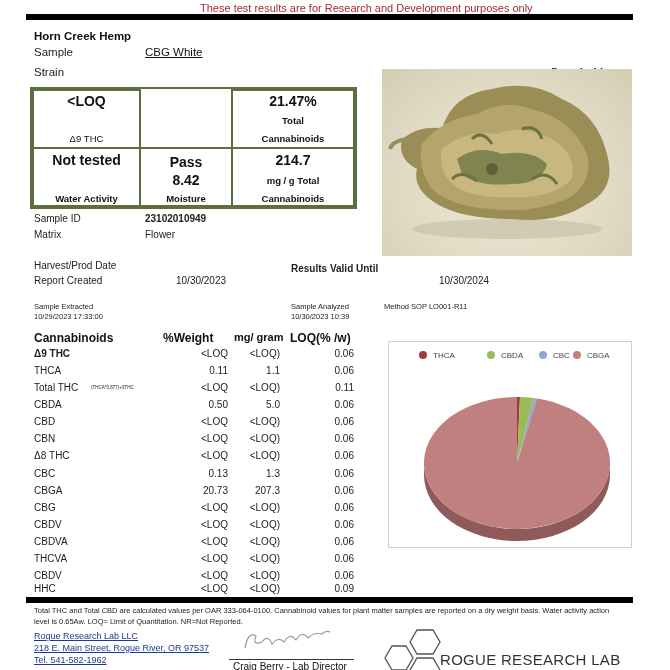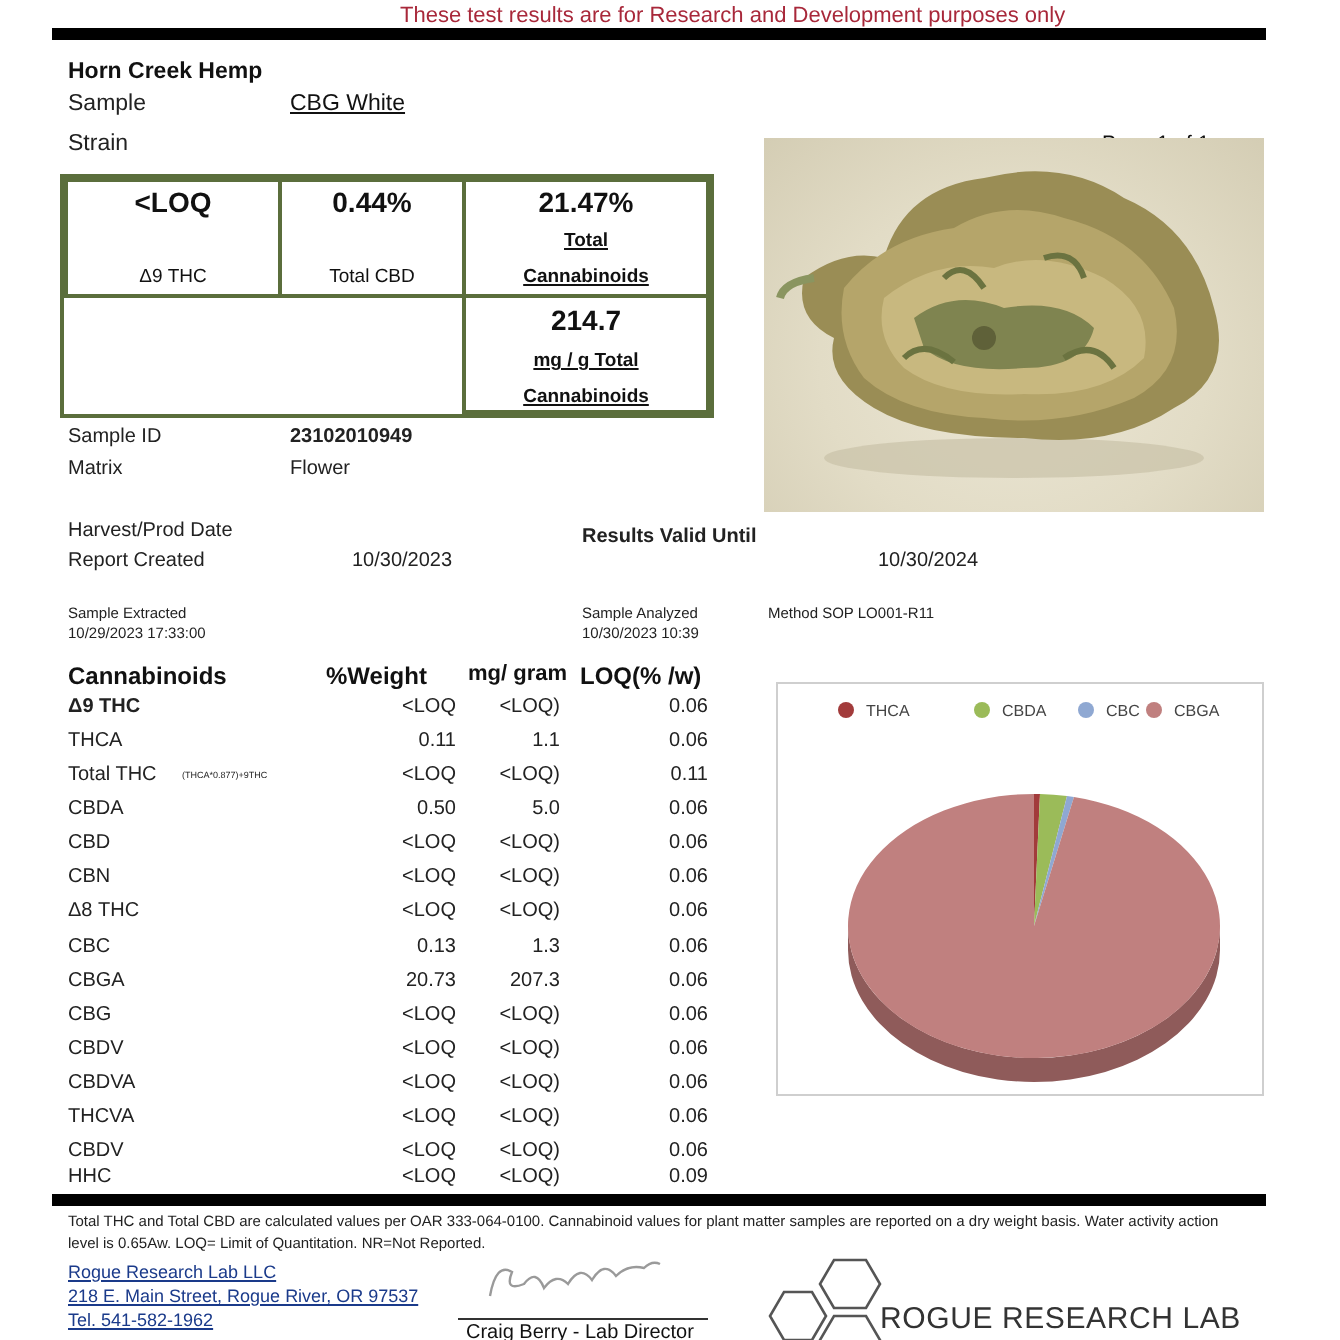--- a/index.html
+++ b/index.html
@@ -12,21 +12,21 @@
   .top-bar { left: 26px; top: 14px; width: 607px; height: 6px; background: #000; }
 
   .client { left: 34px; top: 30px; font-size: 11.5px; font-weight: bold; }
   .lbl { font-size: 11.5px; color: #222; }
   .sample-val { left: 145px; top: 46px; font-size: 11.5px; text-decoration: underline; }
 
   .summary { left: 30px; top: 87px; width: 327px; height: 122px; border: 2px solid #5b6e3c; }
   .cell { position: absolute; border: 2px solid #5b6e3c; text-align: center; }
   .cell .big { font-weight: bold; font-size: 14px; color: #111; }
   .cell .small { font-size: 9.5px; color: #111; }
-  .cell .smallb { font-size: 9.5px; font-weight: bold; color: #111; text-decoration: underline; }
+  .cell .smallb { font-size: 9.5px; font-weight: bold; color: #111; }
 
   .photo { left: 382px; top: 69px; width: 250px; height: 187px; overflow: hidden;
            background: radial-gradient(ellipse at 50% 60%, #ece7d6 0%, #e2dcc6 55%, #d4cdb4 100%); }
 
   .meta-lbl { font-size: 10px; color: #222; }
   .meta-small { font-size: 7.5px; color: #222; line-height: 10px; }
 
   .cann-table { left: 34px; top: 331px; width: 320px; }
   .cann-row { position: absolute; left: 0; width: 320px; height: 15px; font-size: 10px; color: #222; }
   .cann-row span { position: absolute; top: 0; white-space: nowrap; }
@@ -55,28 +55,33 @@
 <div class="abs client">Horn Creek Hemp</div>
 <div class="abs lbl" style="left:34px;top:46px;">Sample</div>
 <div class="abs sample-val">CBG White</div>
 <div class="abs lbl" style="left:34px;top:66px;">Strain</div>
 
 <div class="abs summary">
   <div class="cell" style="left:0;top:0;width:109px;height:60px;">
     <div class="big" style="position:absolute;left:0;right:0;top:2px;">&lt;LOQ</div>
     <div class="small" style="position:absolute;left:0;right:0;top:42px;">Δ9 THC</div>
   </div>
-  <div class="cell" style="left:107px;top:0;width:94px;height:60px;">
-    <div class="big" style="position:absolute;left:0;right:0;top:2px;">0.44%</div>
-    <div class="small" style="position:absolute;left:0;right:0;top:42px;">Total CBD</div>
-  </div>
   <div class="cell" style="left:199px;top:0;width:124px;height:60px;">
     <div class="big" style="position:absolute;left:0;right:0;top:2px;">21.47%</div>
     <div class="smallb" style="position:absolute;left:0;right:0;top:24px;">Total</div>
     <div class="smallb" style="position:absolute;left:0;right:0;top:42px;">Cannabinoids</div>
+  </div>
+  <div class="cell" style="left:0;top:58px;width:109px;height:60px;">
+    <div class="big" style="position:absolute;left:0;right:0;top:3px;">Not tested</div>
+    <div class="smallb" style="position:absolute;left:0;right:0;top:44px;">Water Activity</div>
+  </div>
+  <div class="cell" style="left:107px;top:58px;width:94px;height:60px;">
+    <div class="big" style="position:absolute;left:0;right:0;top:5px;">Pass</div>
+    <div class="big" style="position:absolute;left:0;right:0;top:23px;">8.42</div>
+    <div class="smallb" style="position:absolute;left:0;right:0;top:44px;">Moisture</div>
   </div>
   <div class="cell" style="left:199px;top:58px;width:124px;height:60px;">
     <div class="big" style="position:absolute;left:0;right:0;top:3px;">214.7</div>
     <div class="smallb" style="position:absolute;left:0;right:0;top:26px;">mg / g Total</div>
     <div class="smallb" style="position:absolute;left:0;right:0;top:44px;">Cannabinoids</div>
   </div>
 </div>
 
 <div class="abs photo">
   <svg width="250" height="187" viewBox="0 0 250 187">

